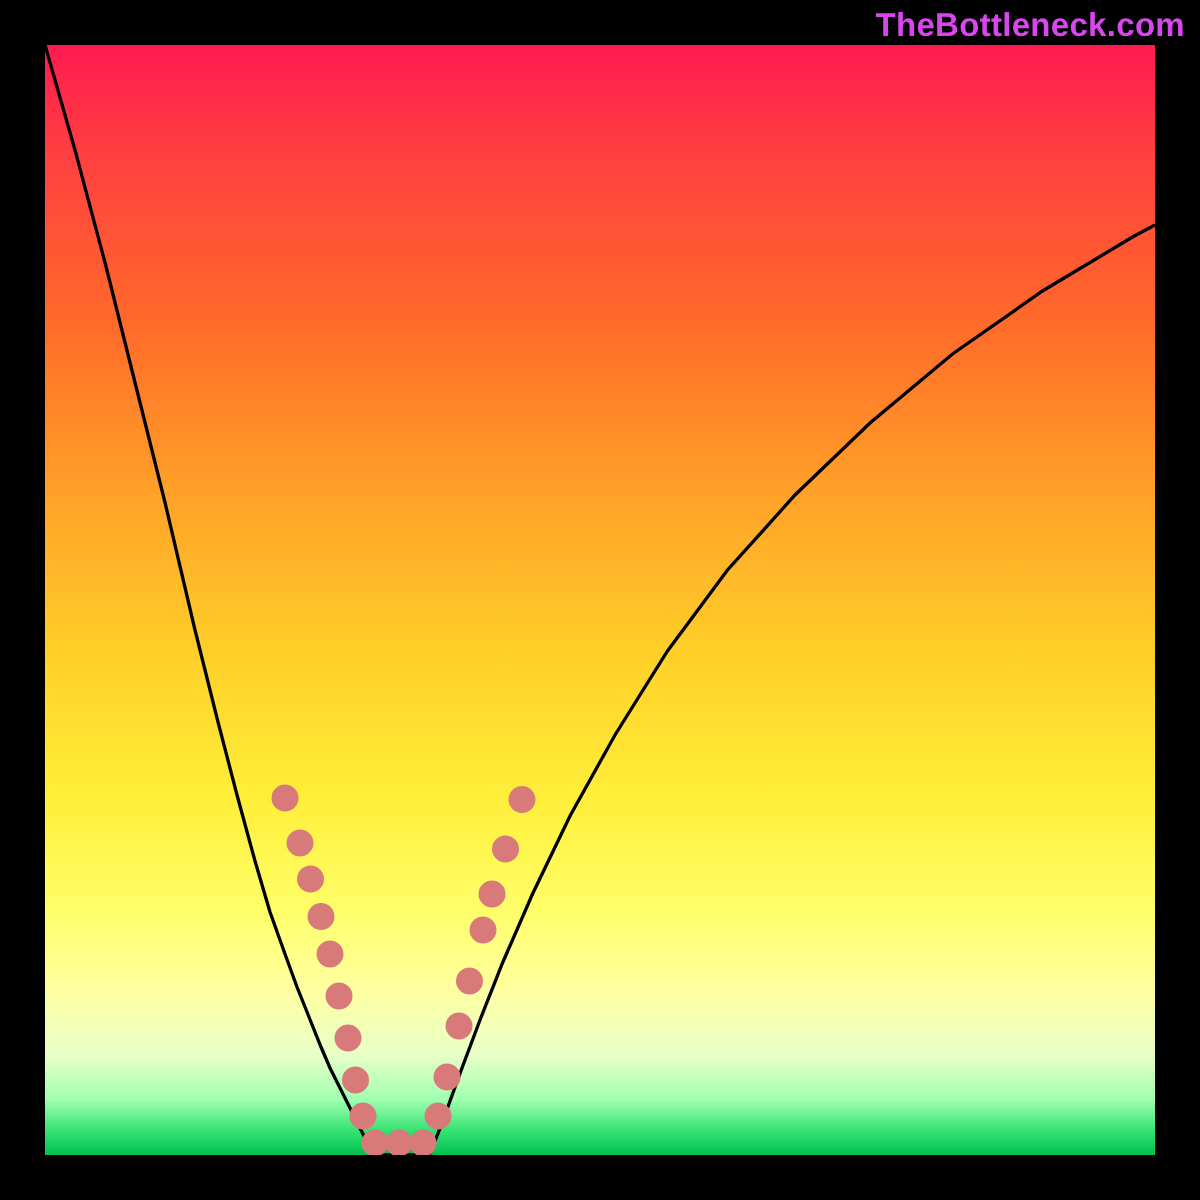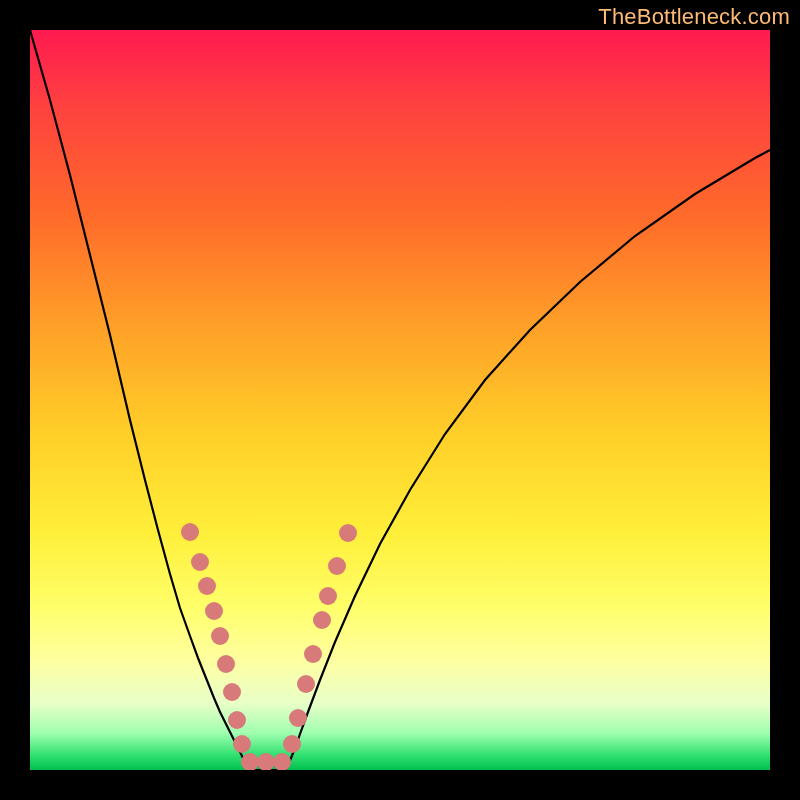--- a/index.html
+++ b/index.html
@@ -39,23 +39,23 @@
     );
   }
   .svg-layer {
     position: absolute;
     inset: 0;
   }
   .watermark {
     position: absolute;
     top: 4px;
     right: 10px;
-    color: #fdba74;
+    color: #d946ef;
     font-size: 22px;
-    font-weight: 400;
+    font-weight: 700;
     letter-spacing: 0.2px;
     user-select: none;
   }
 </style>
 </head>
 <body>
 
 <div class="frame">
   <div class="plot">
     <svg class="svg-layer" viewBox="0 0 740 740" preserveAspectRatio="none">

